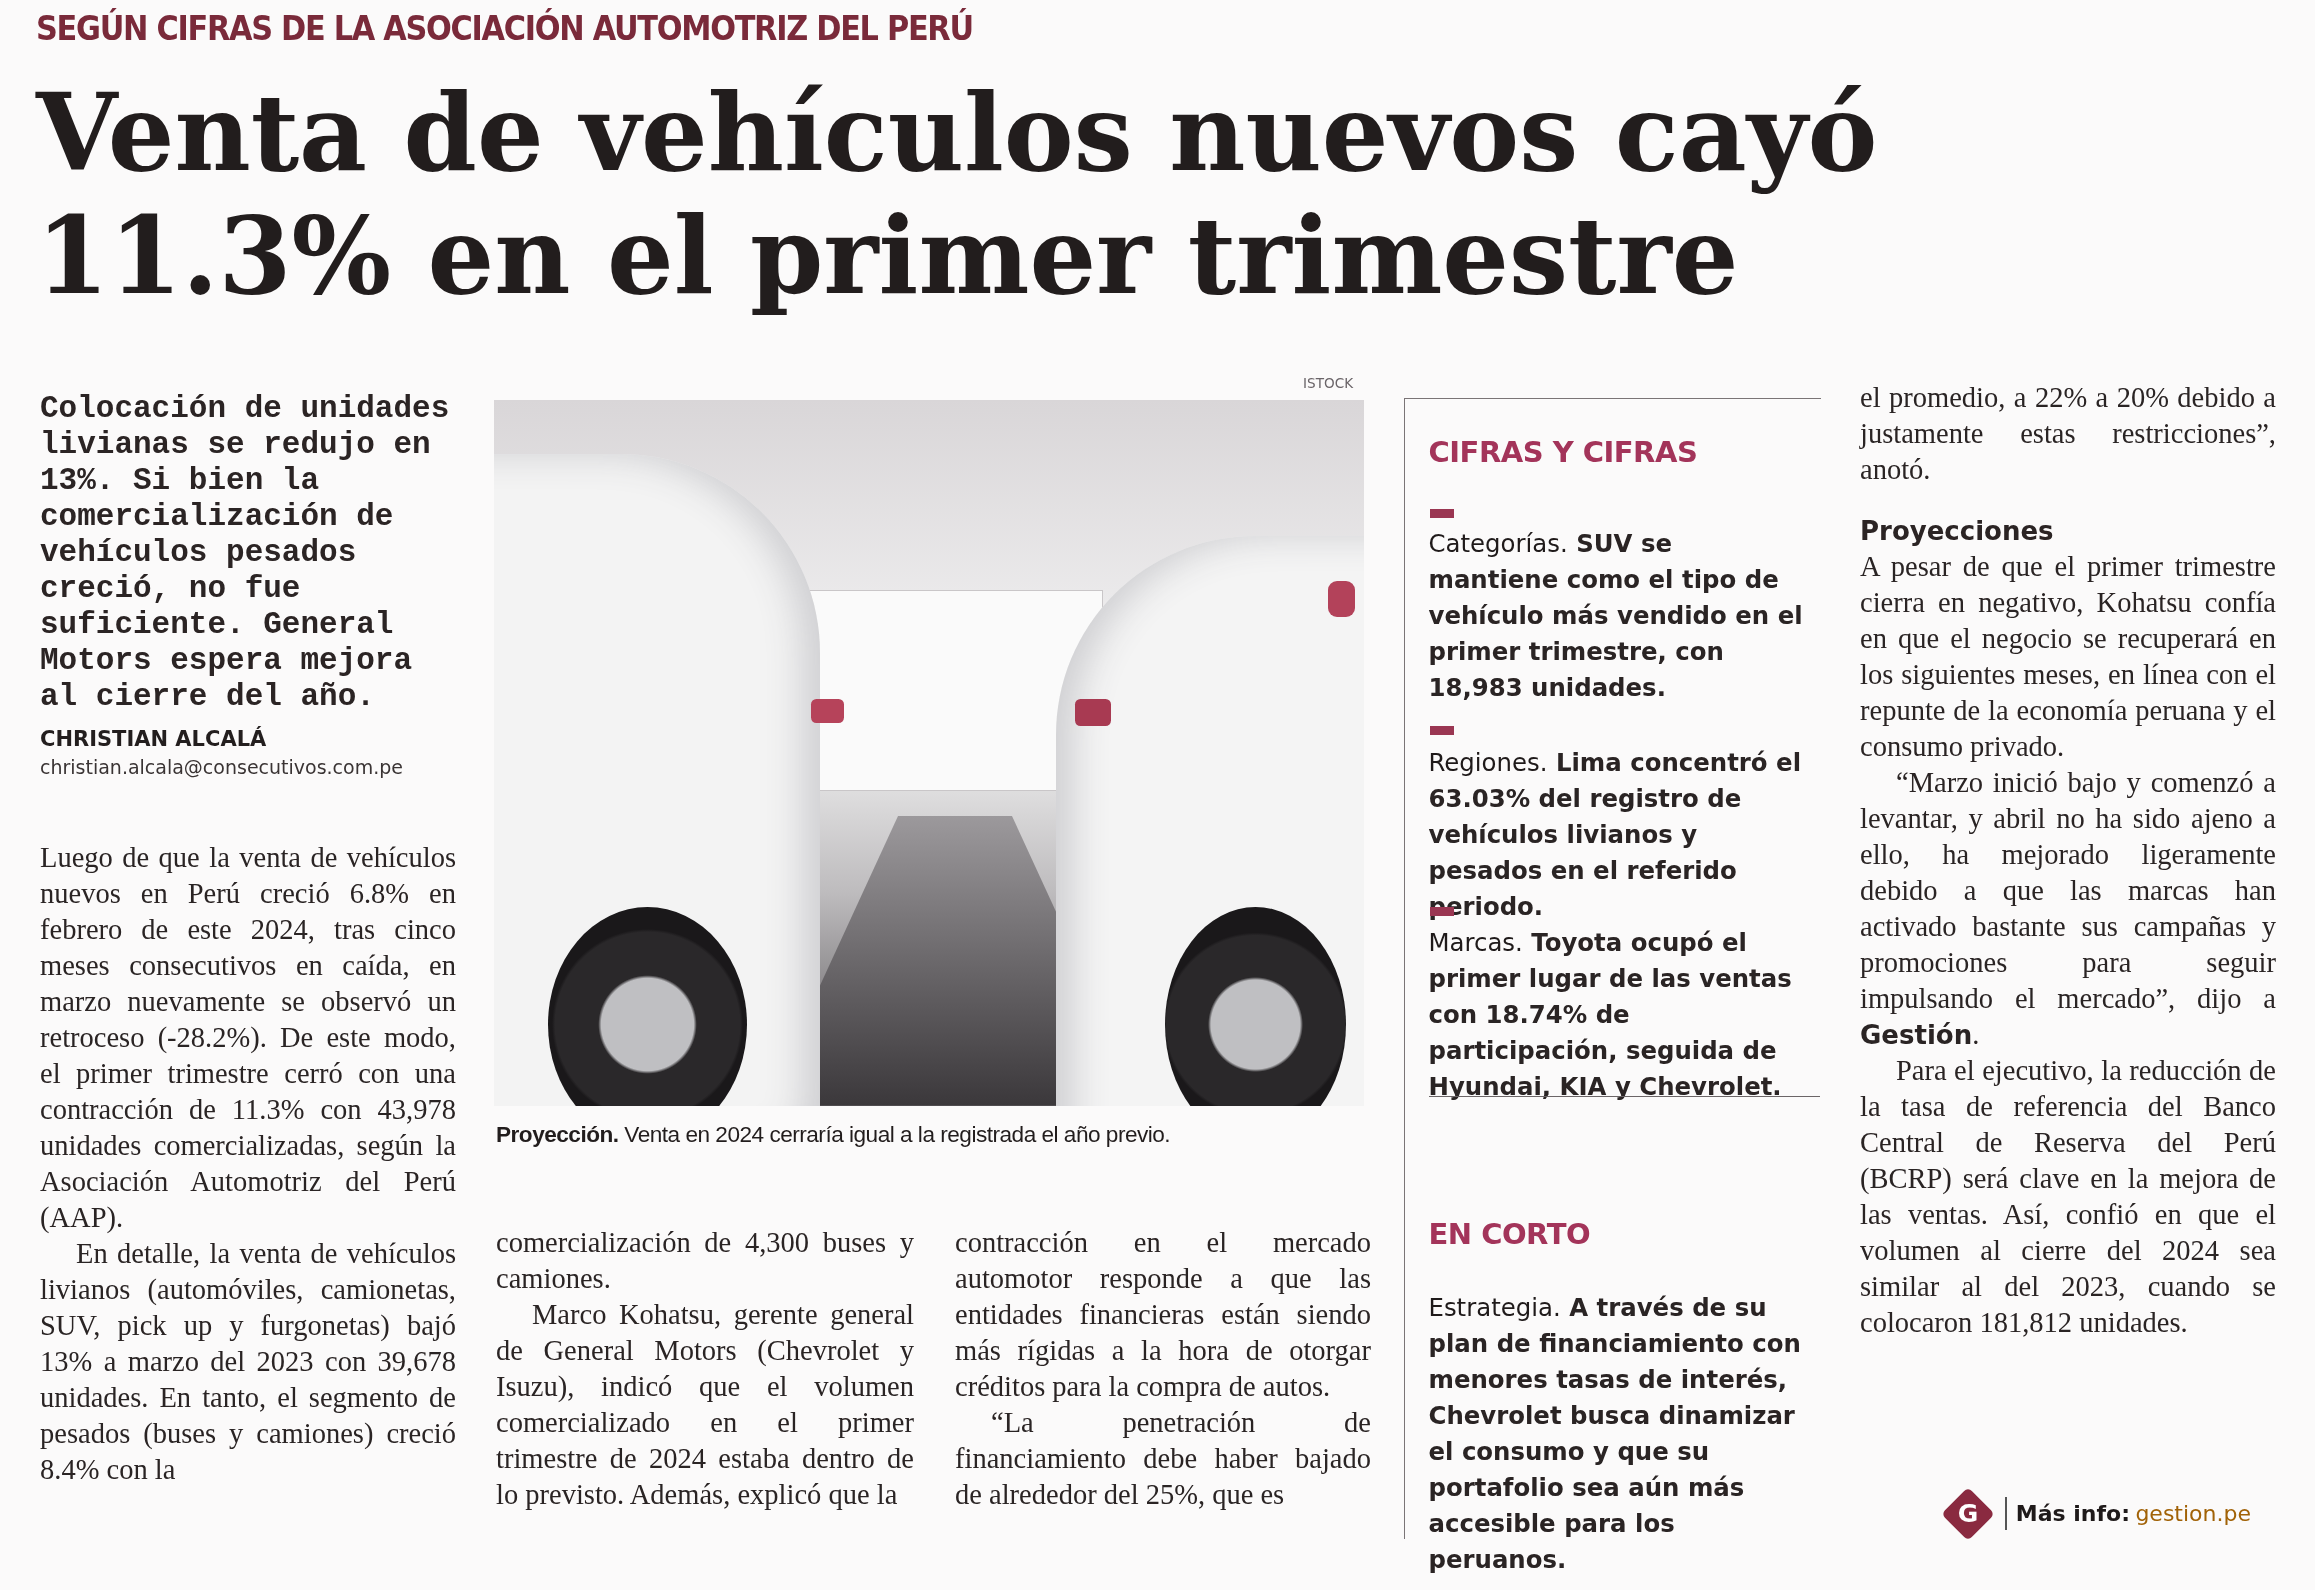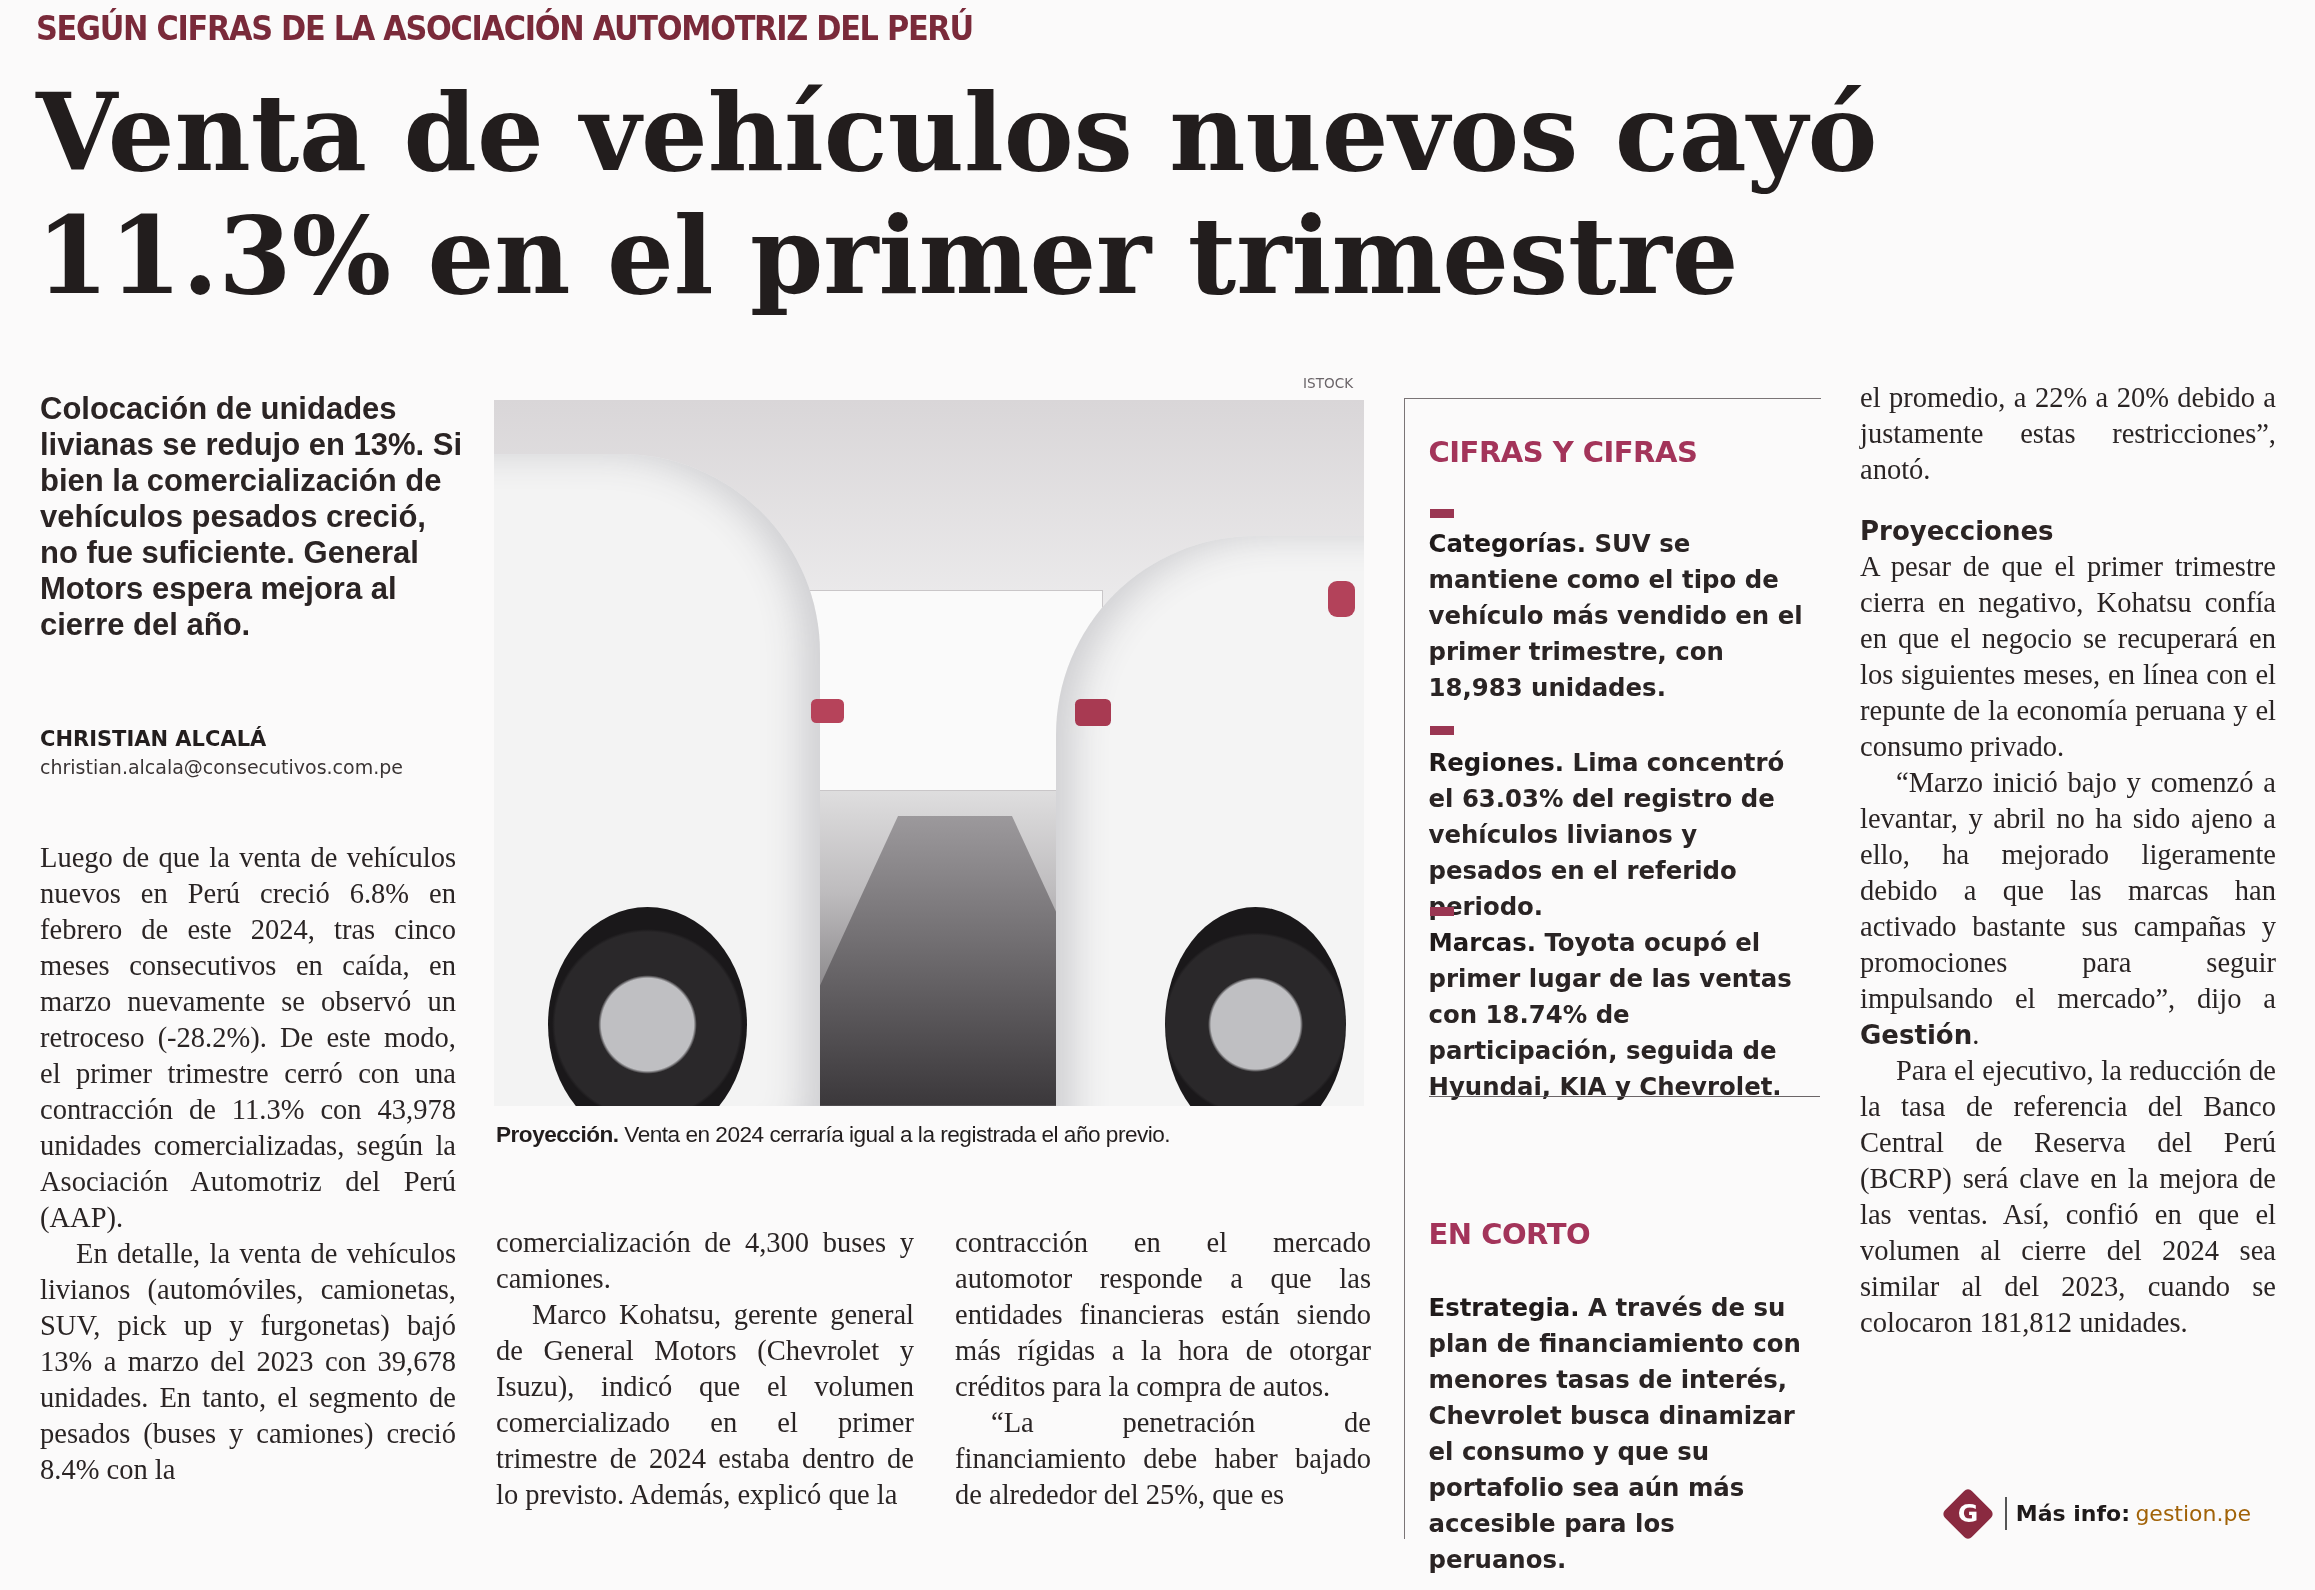--- a/index.html
+++ b/index.html
@@ -12,21 +12,21 @@
     font-family:"DejaVu Sans", sans-serif; font-weight:bold; font-size:33px;
     color:#7a2a3a; letter-spacing:-1.4px; transform:scaleX(0.92); transform-origin:left;
   }
   .headline {
     position:absolute; left:36px; top:71px; width:2081px;
     font-family:"DejaVu Serif", serif; font-weight:bold; font-size:107px; line-height:123px;
     color:#221d1d; letter-spacing:0px; transform:scaleX(0.98); transform-origin:left;
   }
   .deck {
     position:absolute; left:40px; top:391px; width:425px;
-    font-family:Liberation Sans, sans-serif; font-weight:bold; font-size:31px; line-height:36px; color:#2b2424;
+    font-family:Liberation Mono, monospace; font-weight:bold; font-size:31px; line-height:36px; color:#2b2424;
   }
   .byline-name {
     position:absolute; left:40px; top:727px;
     font-family:"DejaVu Sans", sans-serif; font-weight:bold; font-size:21px; color:#231e1e;
   }
   .byline-email {
     position:absolute; left:40px; top:756px;
     font-family:"DejaVu Sans", sans-serif; font-size:19px; color:#3a3434;
   }
   .col {
@@ -70,21 +70,21 @@
   .sidebar {
     position:absolute; left:1404px; top:398px; width:416px; height:1140px;
     border-left:1.8px solid #7a7476; border-top:1.8px solid #7a7476;
   }
   .box-title {
     position:absolute; left:23.5px;
     font-family:"DejaVu Sans", sans-serif; font-weight:bold; font-size:29px; color:#a3345a; letter-spacing:-0.5px;
   }
   .sb-item { position:absolute; left:23.5px; width:380px;
     font-family:"DejaVu Sans", sans-serif; font-weight:bold; font-size:24.4px; line-height:36px; color:#2a2424; }
-  .sb-item .lead { font-weight:bold; color:#1f1a1a; }
+  .sb-item .lead { font-weight:normal; color:#1f1a1a; }
   .bar { position:absolute; left:25px; width:23.5px; height:9px; background:#9a3652; }
   .sb-rule { position:absolute; left:23.5px; top:697px; width:391px; border-top:1.8px solid #6b6567; }
   .more {
     position:absolute; left:1949px; top:1491px; height:45px; display:flex; align-items:center; gap:9px;
   }
   .logo { width:38px; height:38px; background:#8a2a40; transform:rotate(45deg); border-radius:5.4px; position:relative; }
   .logo span { position:absolute; left:0; top:0; width:38px; height:38px; transform:rotate(-45deg);
     font-family:"DejaVu Sans", sans-serif; font-weight:bold; font-size:25px; color:#fff; text-align:center; line-height:38px; }
   .sep { width:1.8px; height:33px; background:#555; margin-left:9px; }
   .more-label { font-family:"DejaVu Sans", sans-serif; font-weight:bold; font-size:22px; color:#1f1a1a; }

